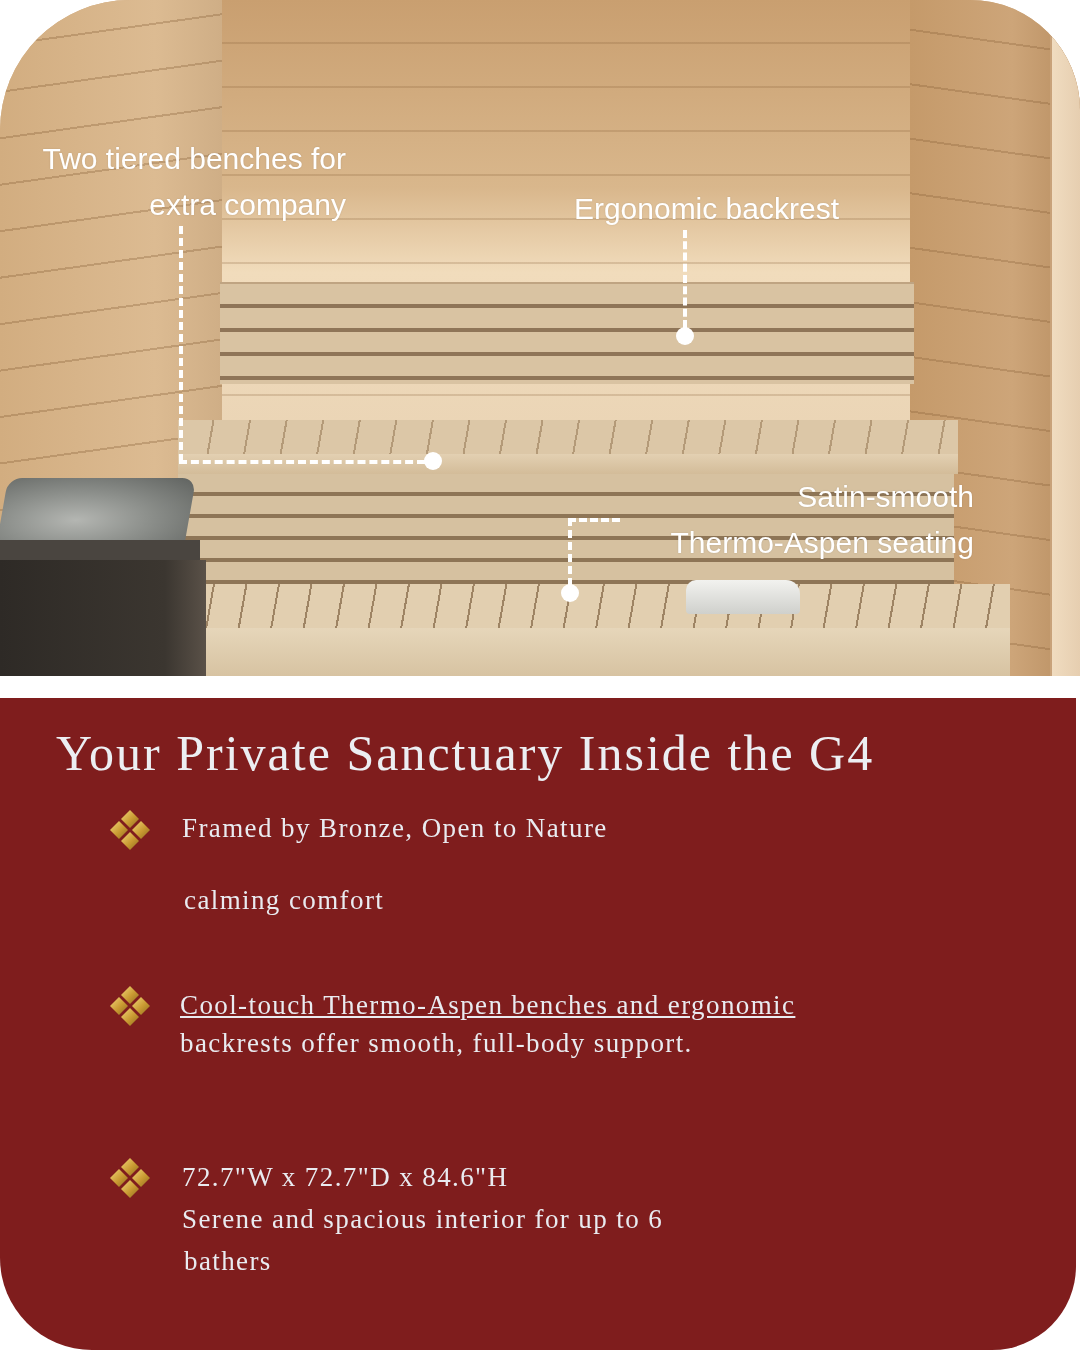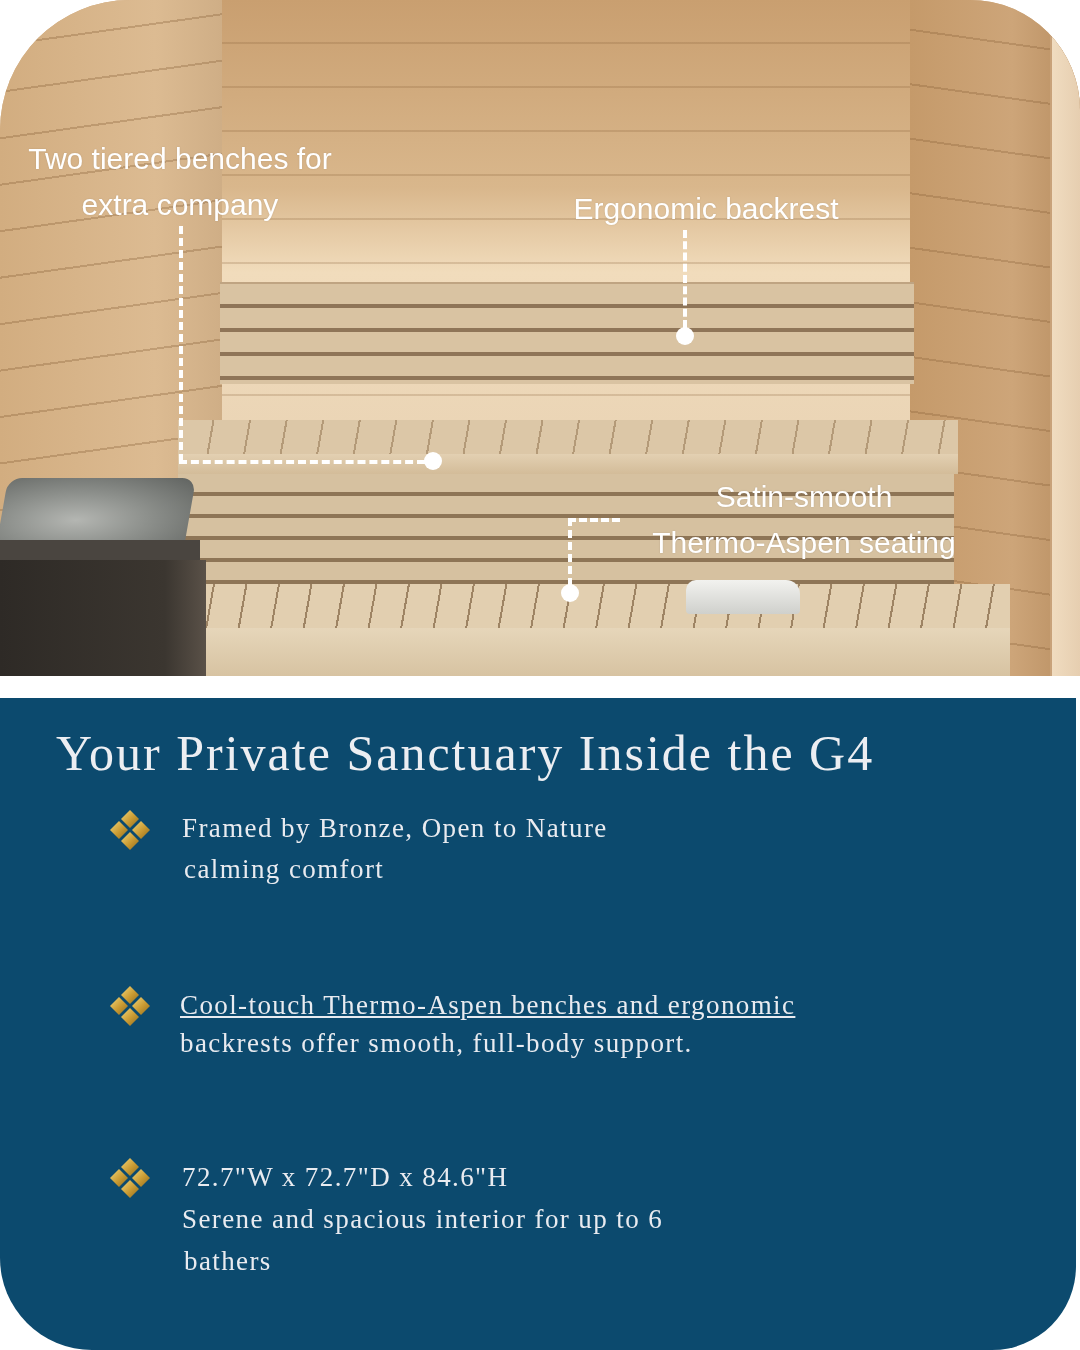--- a/index.html
+++ b/index.html
@@ -79,34 +79,34 @@
   }
   .towel {
     position: absolute; left: 686px; top: 580px; width: 114px; height: 34px;
     background: linear-gradient(180deg, #f2f2ef, #cfd0cc);
     border-radius: 10px 14px 4px 4px;
   }
   
   .callout-text {
     position: absolute; color: #ffffff;
     font-family: "Liberation Sans", sans-serif;
-    font-size: 30px; line-height: 46px; text-align: center;
+    font-size: 30px; line-height: 46px; text-align: right;
     text-shadow: 0 0 2px rgba(0,0,0,.12);
     white-space: nowrap;
   }
   .dash-v { position: absolute; border-left: 4px dashed #ffffff; }
   .dash-h { position: absolute; border-top: 4px dashed #ffffff; }
   .dot {
     position: absolute; width: 18px; height: 18px; border-radius: 50%;
     background: #ffffff;
   }
   
   .panel {
     position: absolute; left: 0; top: 698px; width: 1076px; height: 652px;
-    background: #0c4a6e;
+    background: #7f1d1d;
     border-bottom-left-radius: 92px; border-bottom-right-radius: 84px;
     color: #eef0f4;
   }
   .panel-title {
     position: absolute; left: 56px; top: 26px;
     font-family: "Liberation Serif", serif;
     font-size: 50px; letter-spacing: 2px; color: #eceef2;
     white-space: nowrap;
   }
   .feature { position: absolute; left: 108px; }
@@ -142,21 +142,21 @@
   <div class="towel"></div>
 
   <div class="callout-text" style="left:14px; top:136px; width:332px;">
     <div>Two tiered benches for</div>
     <div>extra company</div>
   </div>
   <div class="dash-v" style="left:179px; top:226px; height:236px;"></div>
   <div class="dash-h" style="left:179px; top:460px; width:246px;"></div>
   <div class="dot" style="left:424px; top:452px;"></div>
 
-  <div class="callout-text" style="left:556px; top:186px; width:300px;">
+  <div class="callout-text" style="left:539px; top:186px; width:300px;">
     <div>Ergonomic backrest</div>
   </div>
   <div class="dash-v" style="left:683px; top:230px; height:98px;"></div>
   <div class="dot" style="left:676px; top:327px;"></div>
 
   <div class="callout-text" style="left:634px; top:474px; width:340px;">
     <div>Satin-smooth</div>
     <div>Thermo-Aspen seating</div>
   </div>
   <div class="dash-h" style="left:568px; top:518px; width:52px;"></div>
@@ -176,21 +176,21 @@
             <stop offset="1" stop-color="#8e6a1e"></stop>
         </linearGradient>
       </defs>
       <polygon points="22,2 31,11 22,20 13,11" fill="url(#g1)"></polygon>
       <polygon points="11,13 20,22 11,31 2,22" fill="url(#g1)"></polygon>
       <polygon points="33,13 42,22 33,31 24,22" fill="url(#g1)"></polygon>
       <polygon points="22,24 31,33 22,42 13,33" fill="url(#g1)"></polygon>
     </svg>
     <div class="body">
       <div class="feature-title">Framed by Bronze, Open to Nature</div>
-      <div class="feature-desc" style="margin-left:2px;">calming comfort</div>
+      <div class="feature-desc" style="margin-left:2px;margin-top:31px;">calming comfort</div>
     </div>
   </div>
 
   <div class="feature f2">
     <svg class="icon" viewBox="0 0 44 44">
       <defs>
         <linearGradient id="g2" x1="0" y1="0" x2="1" y2="1">
           <stop offset="0" stop-color="#f3d77a"></stop>
             <stop offset="0.55" stop-color="#c99a32"></stop>
             <stop offset="1" stop-color="#8e6a1e"></stop>

